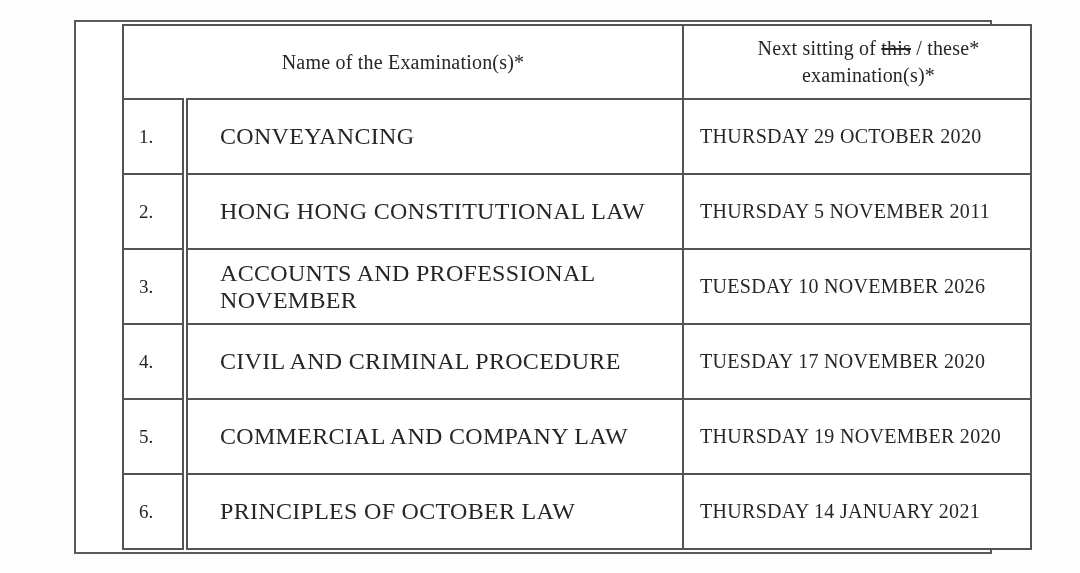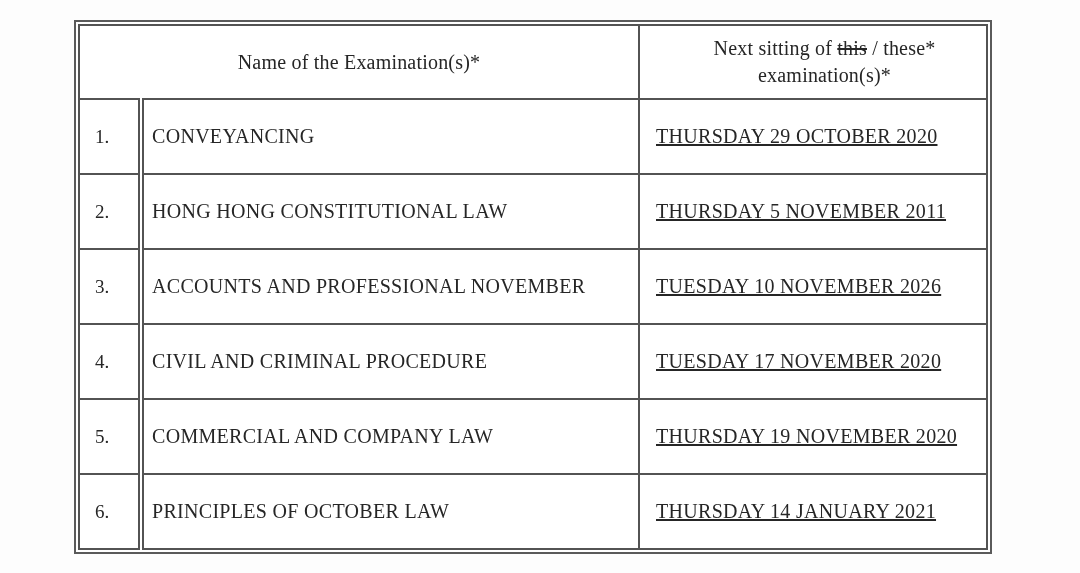--- a/index.html
+++ b/index.html
@@ -27,20 +27,21 @@
     box-sizing: border-box;
     border: 2px solid #5a5a5a;
     padding: 2px;
     background: #ffffff;
   }
   table.exam-table {
     width: 100%;
     height: 100%;
     border-collapse: collapse;
     table-layout: fixed;
+    margin-left: 44px;
   }
   .exam-table th, .exam-table td {
     border: 2px solid #535353;
     background: #ffffff;
     font-weight: normal;
     vertical-align: middle;
     box-sizing: border-box;
   }
   .col-num  { width: 62px; }
   .col-name { width: 498px; }
@@ -60,29 +61,28 @@
   }
   .struck { text-decoration: line-through; }
   td.num {
     font-size: 19px;
     padding-left: 15px;
     text-align: left;
     
     border-right: 6px double #535353;
   }
   td.name {
-    font-size: 20px;
-    padding-left: 8px;
+    font-size: 24px;
+    padding-left: 32px;
     letter-spacing: 0.3px;
   }
   td.date {
     font-size: 20px;
     padding-left: 16px;
     letter-spacing: 0.3px;
-    text-decoration: underline;
   }
   tbody tr { height: 75px; }
 </style>
 </head>
 <body>
 
 <div class="page">
   <div class="table-wrap">
     <table class="exam-table">
       <colgroup>

